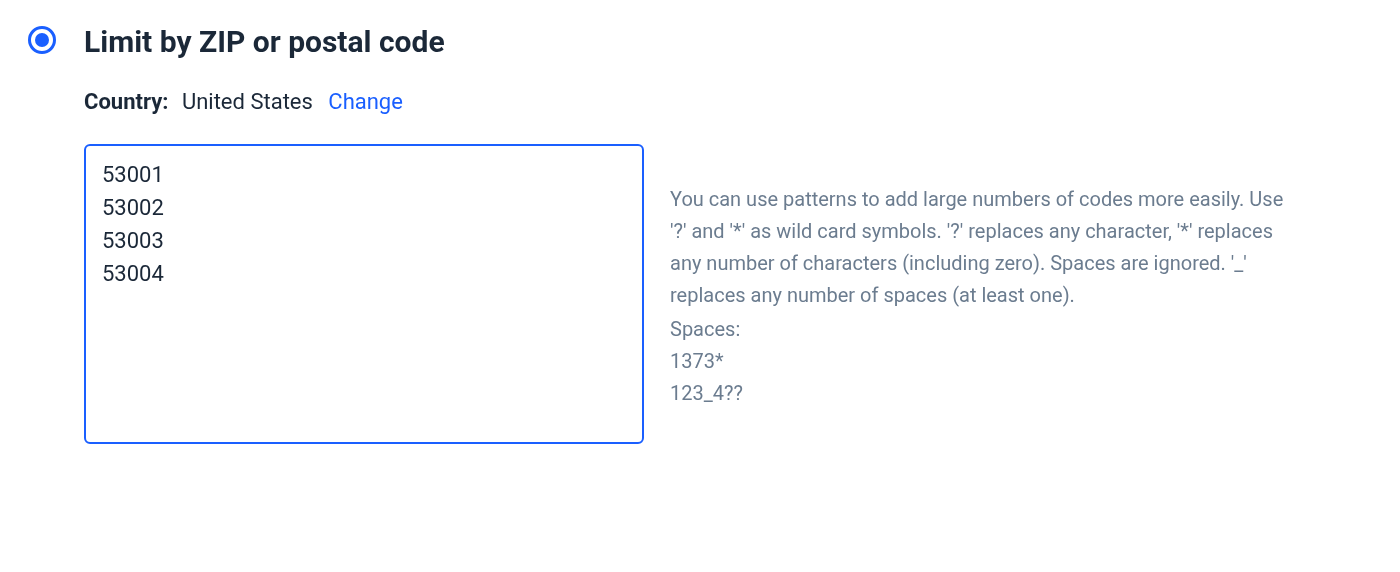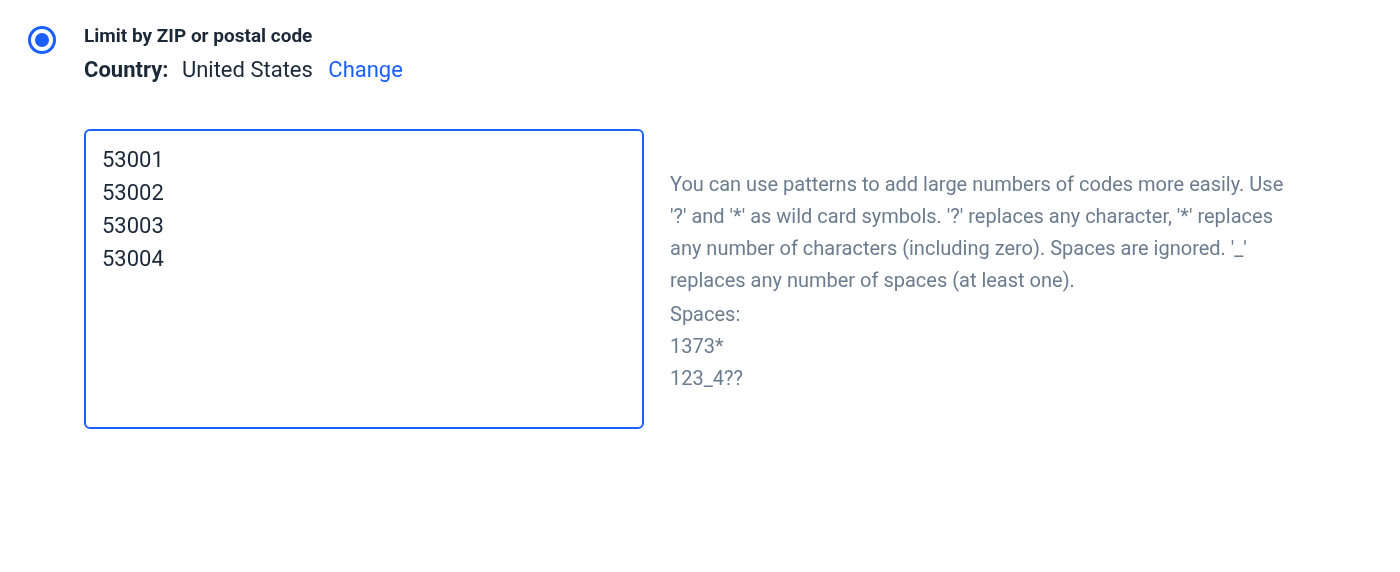--- a/index.html
+++ b/index.html
@@ -36,35 +36,35 @@
     .radio-inner {
       width: 14px;
       height: 14px;
       border-radius: 50%;
       background: #1a5fff;
     }
     .content {
       flex: 1;
     }
     .title {
-      font-size: 19px;
+      font-size: 30px;
       font-weight: 700;
       color: #1b2838;
-      margin-bottom: 10px;
+      margin-bottom: 30px;
     }
     .description {
       font-size: 22px;
       color: #1b2838;
       line-height: 1.75;
       margin-bottom: 24px;
       max-width: 1180px;
     }
     .country-row {
       font-size: 22px;
-      margin-bottom: 47px;
+      margin-bottom: 30px;
     }
     .country-label {
       font-weight: 700;
       color: #1b2838;
     }
     .country-value {
       color: #1b2838;
       margin-left: 8px;
     }
     .change-link {

